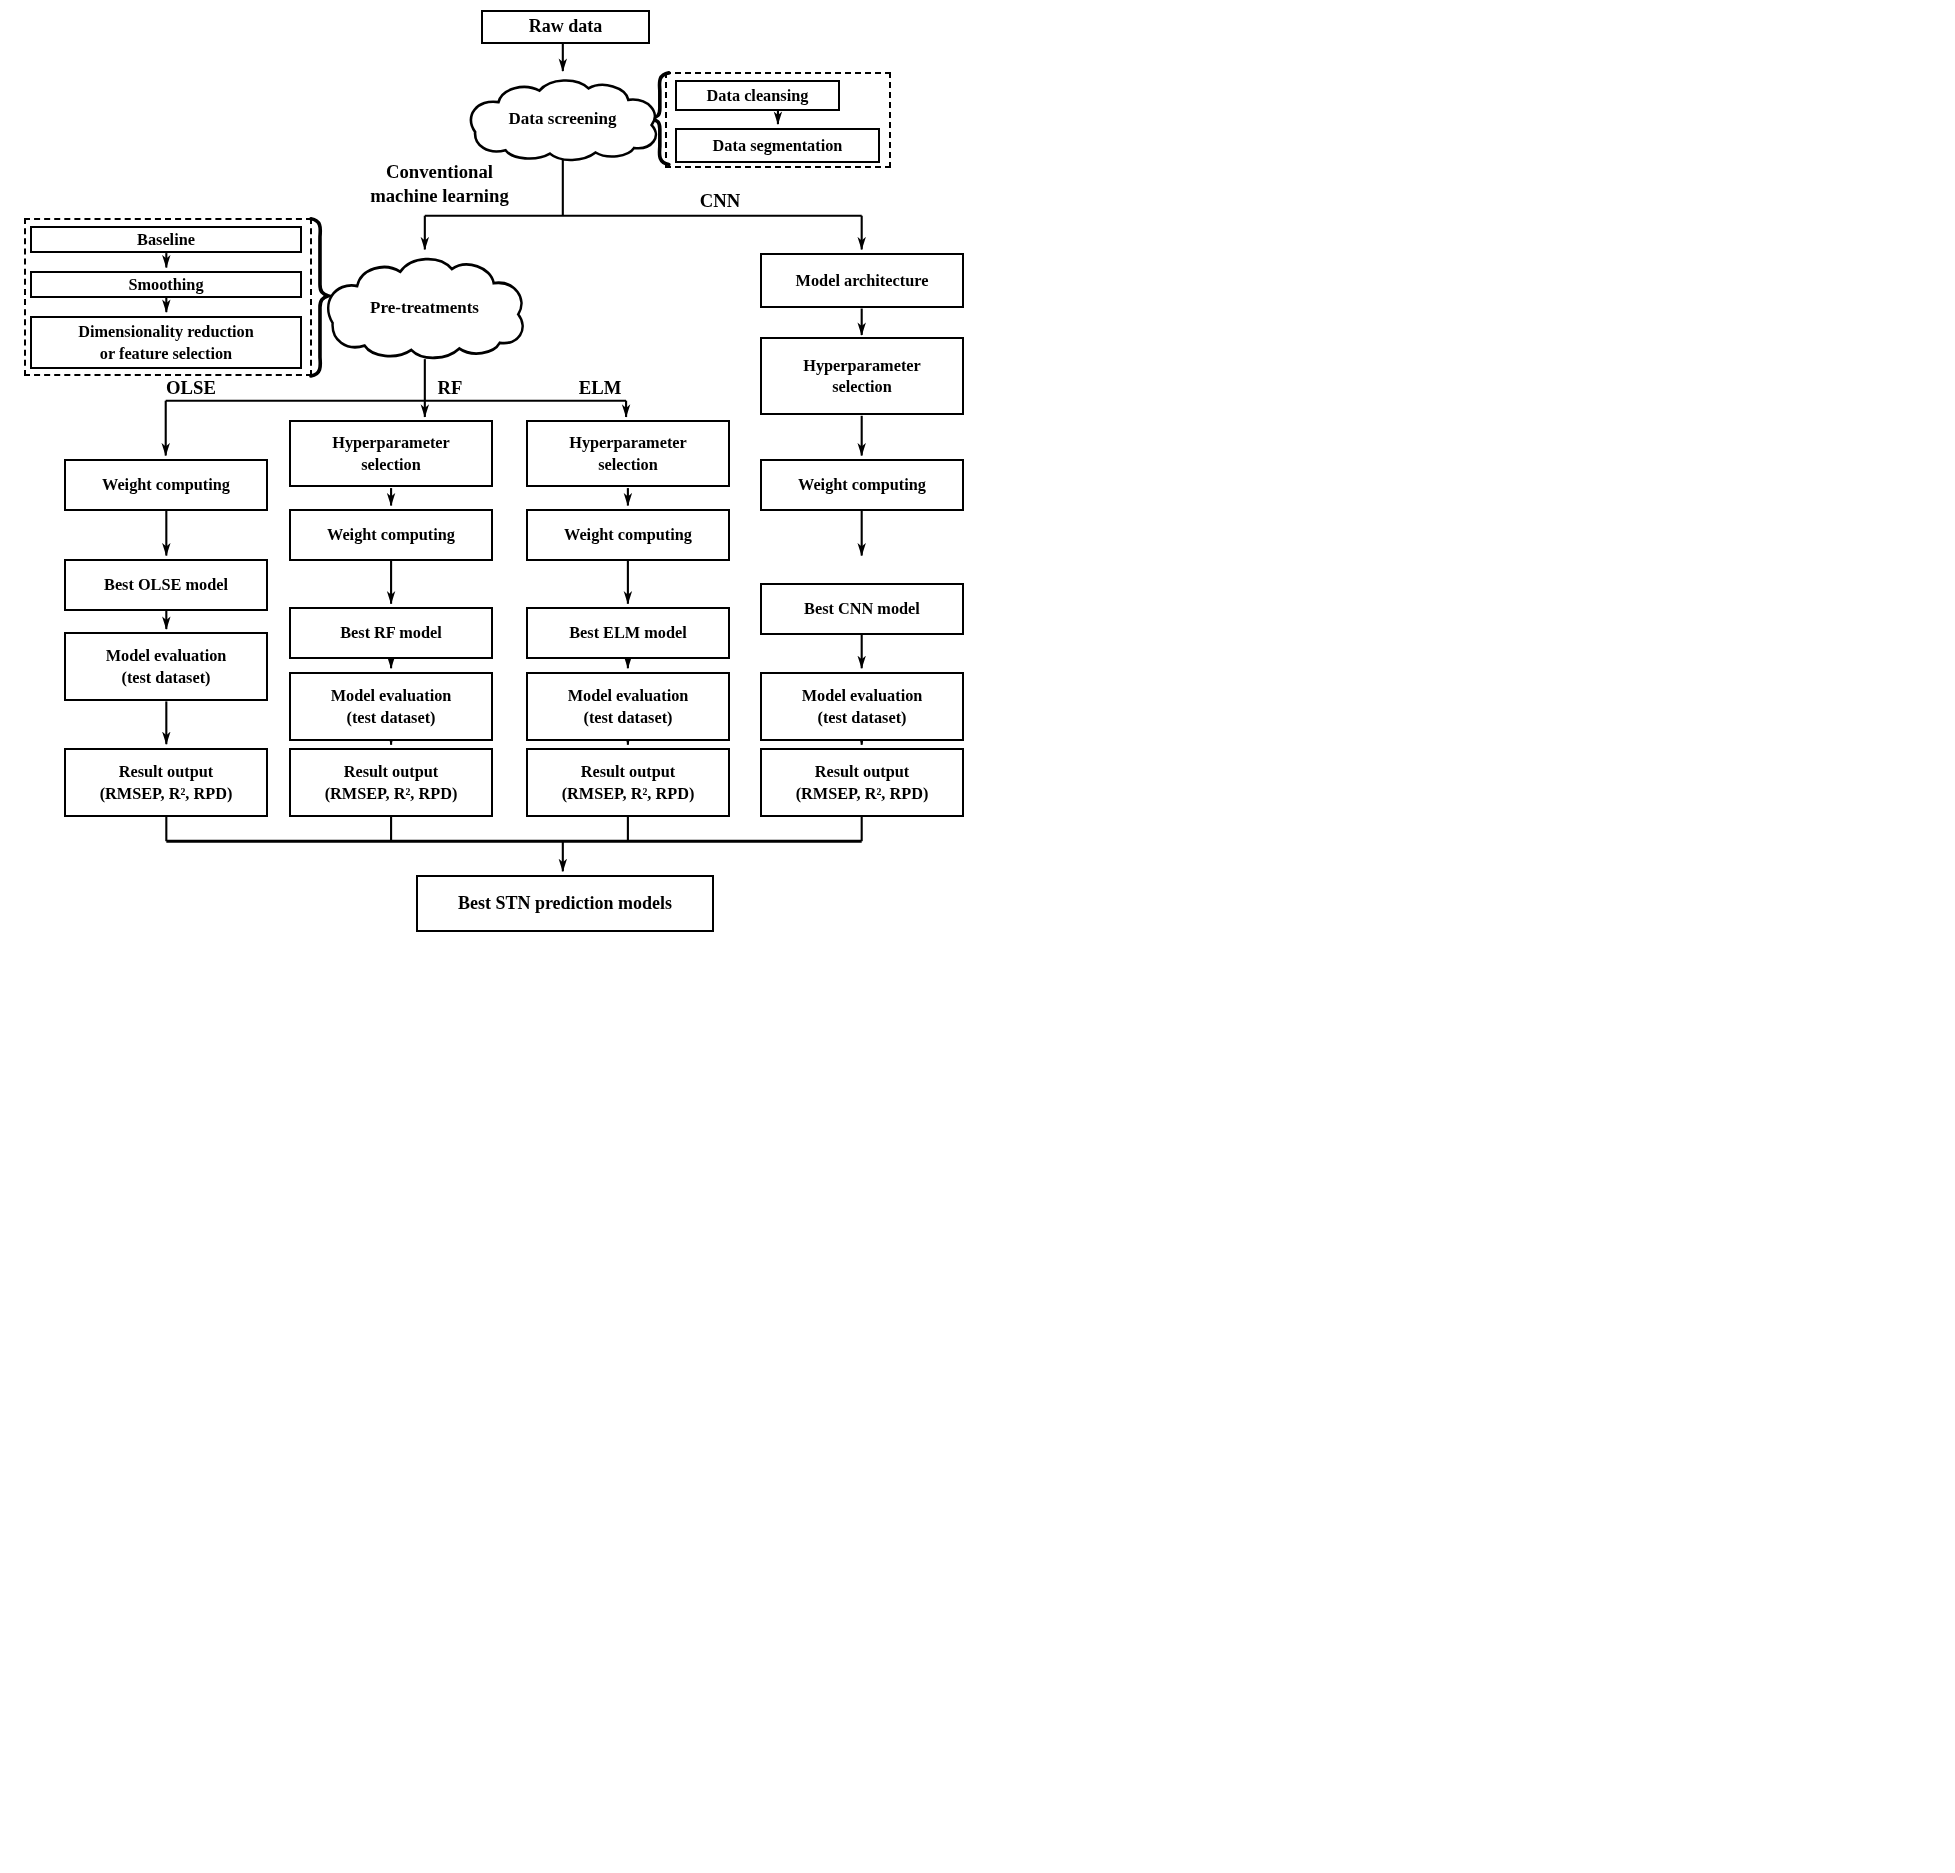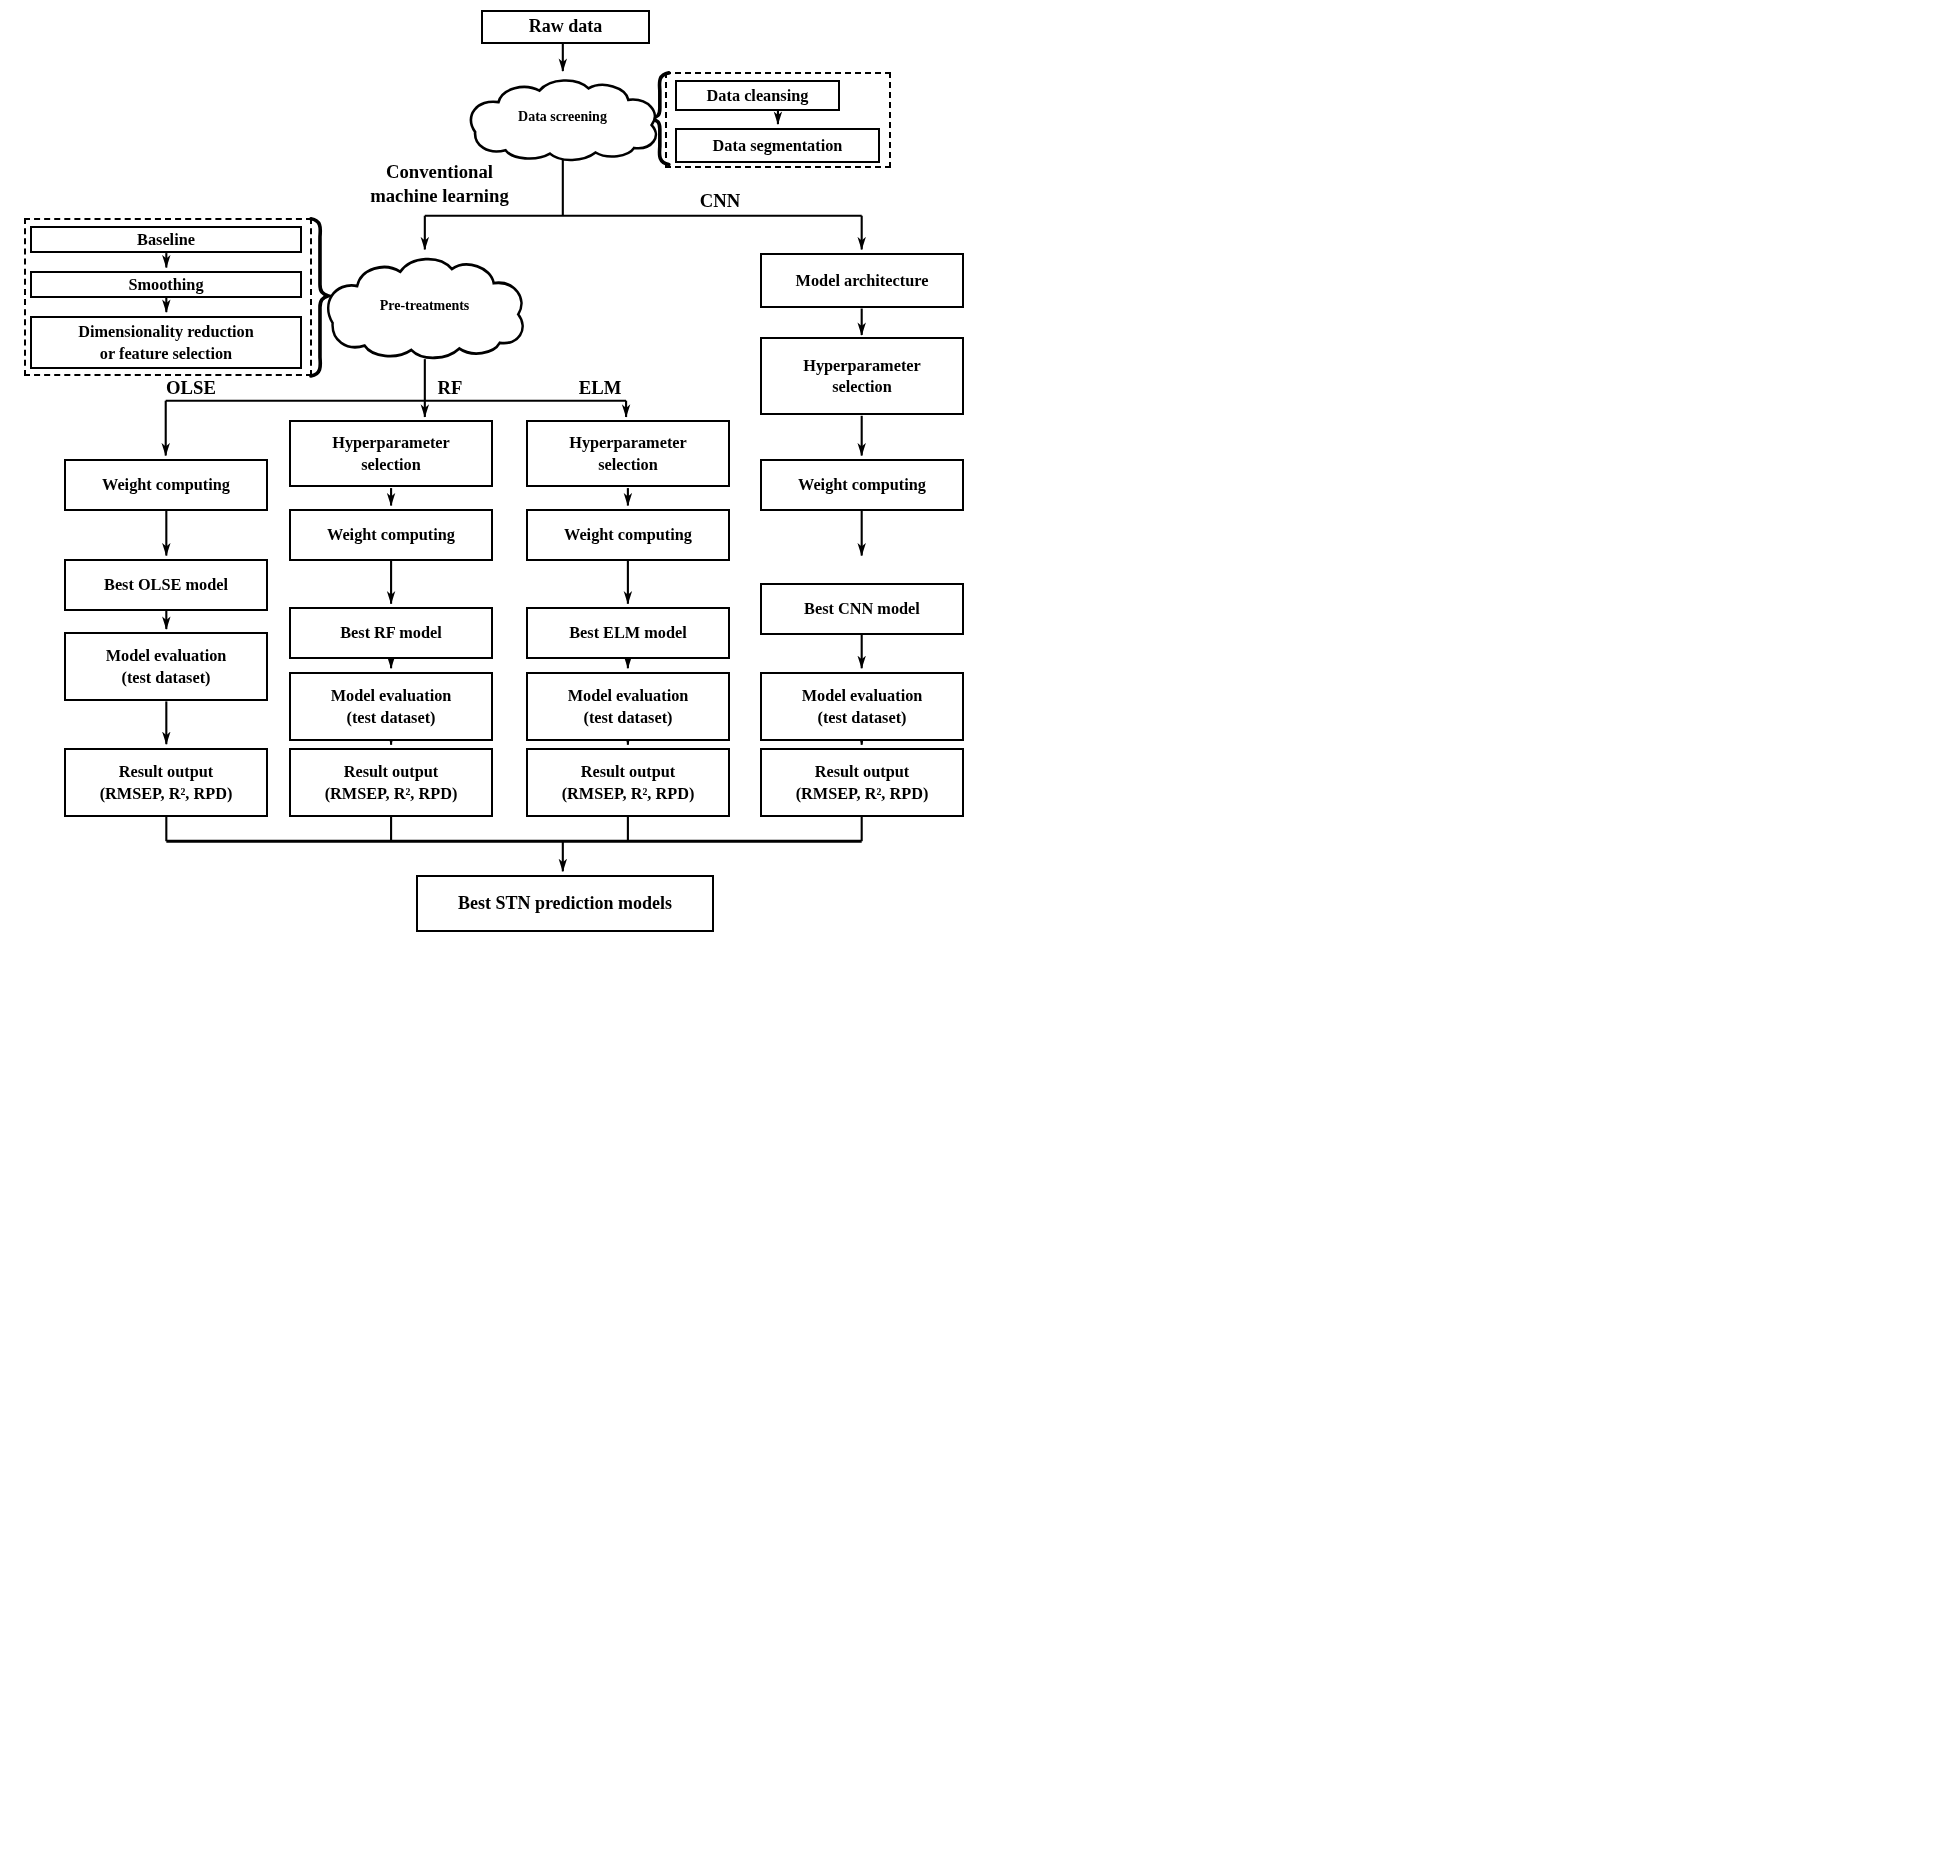--- a/index.html
+++ b/index.html
@@ -35,21 +35,21 @@
     position:absolute;
     font-weight:bold;
     font-size:18.7px;line-height:1.28;
     text-align:center;
     white-space:pre-line;
     z-index:2;
   }
   .cloudtext{
     position:absolute;
     font-weight:bold;
-    font-size:14px;
+    font-size:17px;
     text-align:center;
     z-index:3;
   }
   .stn{font-size:18px;}
 </style>
 </head>
 <body>
 
 <div id="stage">
 

